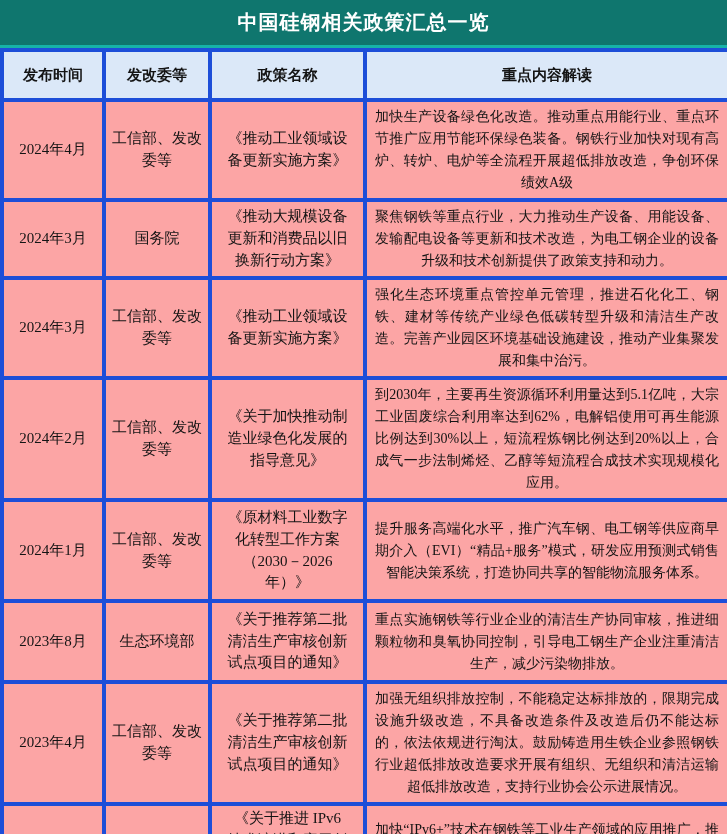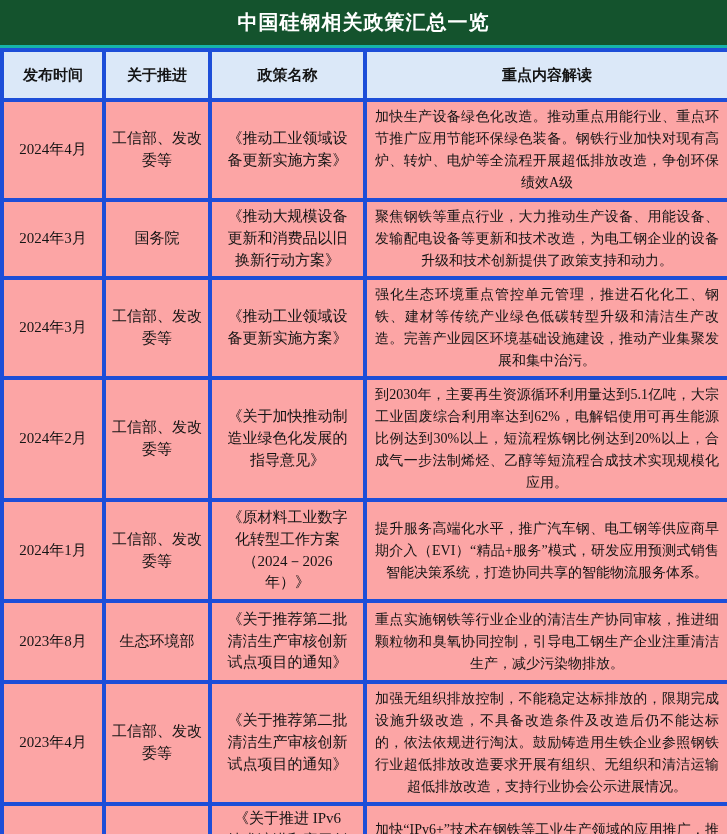--- a/index.html
+++ b/index.html
@@ -3,21 +3,21 @@
 <meta charset="utf-8">
 <style>
   html,body{margin:0;padding:0;}
   body{
     width:727px;height:834px;overflow:hidden;background:#ffffff;
     font-family:"Liberation Serif","DejaVu Serif",serif;
     color:#141414;
   }
   .wrap{width:727px;height:834px;overflow:hidden;}
   .title-bar{
-    height:45px;background:#14532d;color:#ffffff;
+    height:45px;background:#0f766e;color:#ffffff;
     display:flex;align-items:center;justify-content:center;
     font-size:20px;font-weight:bold;letter-spacing:1px;
     font-family:"Liberation Sans","DejaVu Sans",sans-serif;
   }
   .accent-line{height:3px;background:#16b3a8;}
   table{
     border-collapse:collapse;table-layout:fixed;width:727px;
     border-left:2px solid #3b9ae8;border-right:2px solid #3b9ae8;
   }
   th,td{
@@ -60,21 +60,21 @@
   <table>
     <colgroup>
         <col class="c1">
         <col class="c2">
         <col class="c3">
         <col class="c4">
       </colgroup>
     <thead>
       <tr>
         <th>发布时间</th>
-        <th>关于推进</th>
+        <th>发改委等</th>
         <th>政策名称</th>
         <th>重点内容解读</th>
       </tr>
     </thead>
     <tbody>
       <tr>
         <td class="c-date">2024年4月</td>
         <td class="c-agency">工信部、发改委等</td>
         <td class="c-policy">《推动工业领域设备更新实施方案》</td>
         <td class="c-content">加快生产设备绿色化改造。推动重点用能行业、重点环节推广应用节能环保绿色装备。钢铁行业加快对现有高炉、转炉、电炉等全流程开展超低排放改造，争创环保绩效A级</td>
@@ -93,21 +93,21 @@
       </tr>
       <tr>
         <td class="c-date">2024年2月</td>
         <td class="c-agency">工信部、发改委等</td>
         <td class="c-policy">《关于加快推动制造业绿色化发展的指导意见》</td>
         <td class="c-content">到2030年，主要再生资源循环利用量达到5.1亿吨，大宗工业固废综合利用率达到62%，电解铝使用可再生能源比例达到30%以上，短流程炼钢比例达到20%以上，合成气一步法制烯烃、乙醇等短流程合成技术实现规模化应用。</td>
       </tr>
       <tr>
         <td class="c-date">2024年1月</td>
         <td class="c-agency">工信部、发改委等</td>
-        <td class="c-policy">《原材料工业数字化转型工作方案（2024－2026年）》</td>
+        <td class="c-policy">《原材料工业数字化转型工作方案（2030－2026年）》</td>
         <td class="c-content">提升服务高端化水平，推广汽车钢、电工钢等供应商早期介入（EVI）“精品+服务”模式，研发应用预测式销售智能决策系统，打造协同共享的智能物流服务体系。</td>
       </tr>
       <tr>
         <td class="c-date">2023年8月</td>
         <td class="c-agency">生态环境部</td>
         <td class="c-policy">《关于推荐第二批清洁生产审核创新试点项目的通知》</td>
         <td class="c-content">重点实施钢铁等行业企业的清洁生产协同审核，推进细颗粒物和臭氧协同控制，引导电工钢生产企业注重清洁生产，减少污染物排放。</td>
       </tr>
       <tr>
         <td class="c-date">2023年4月</td>

